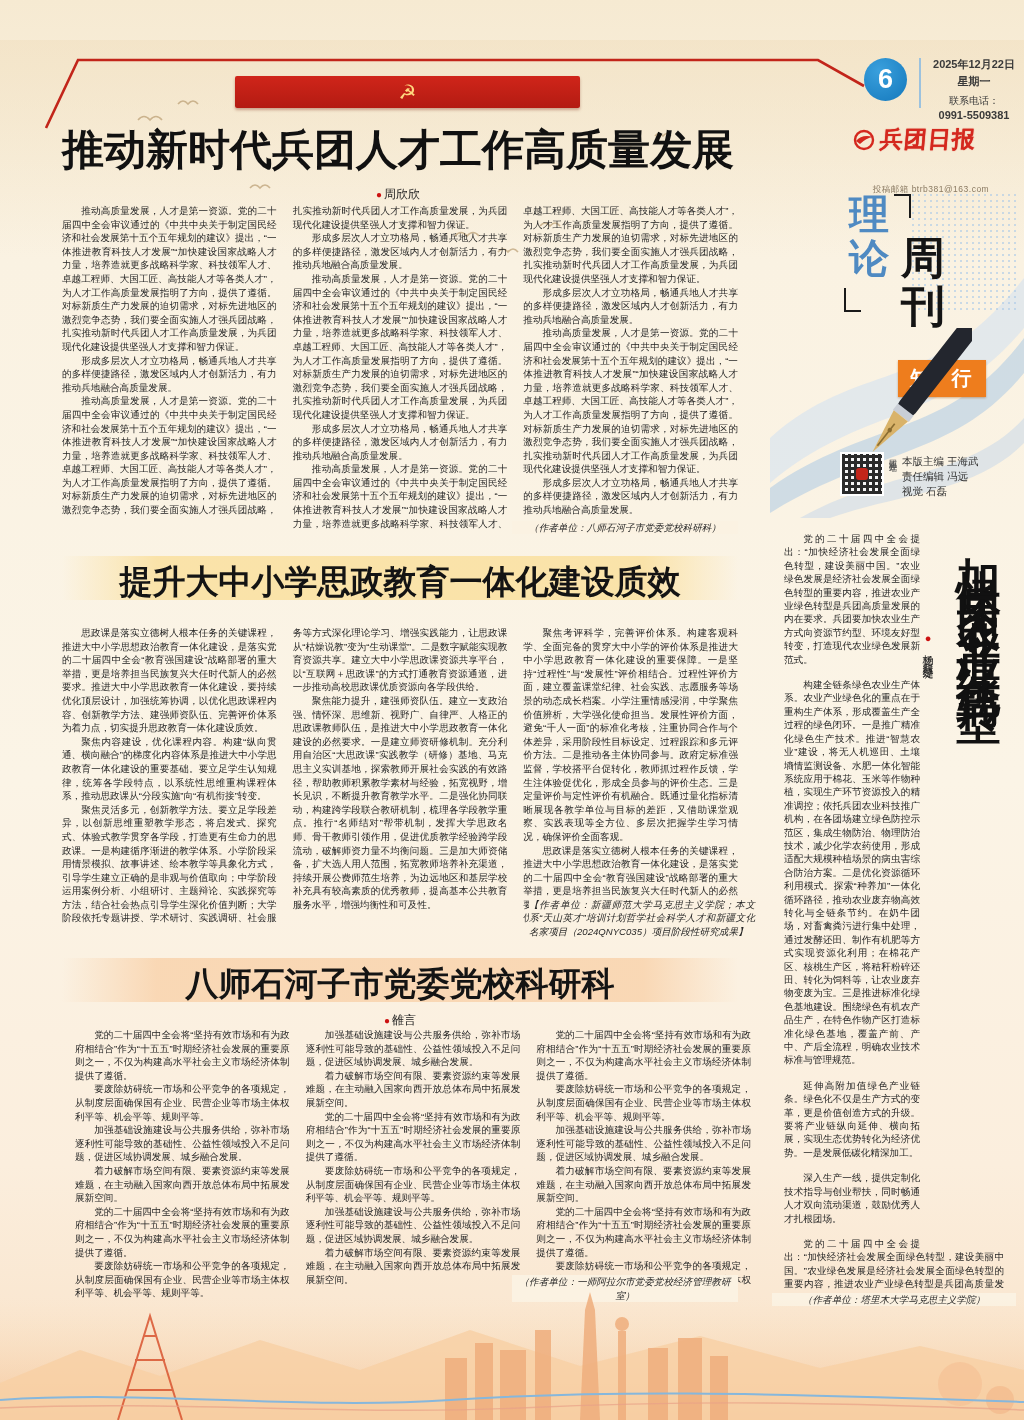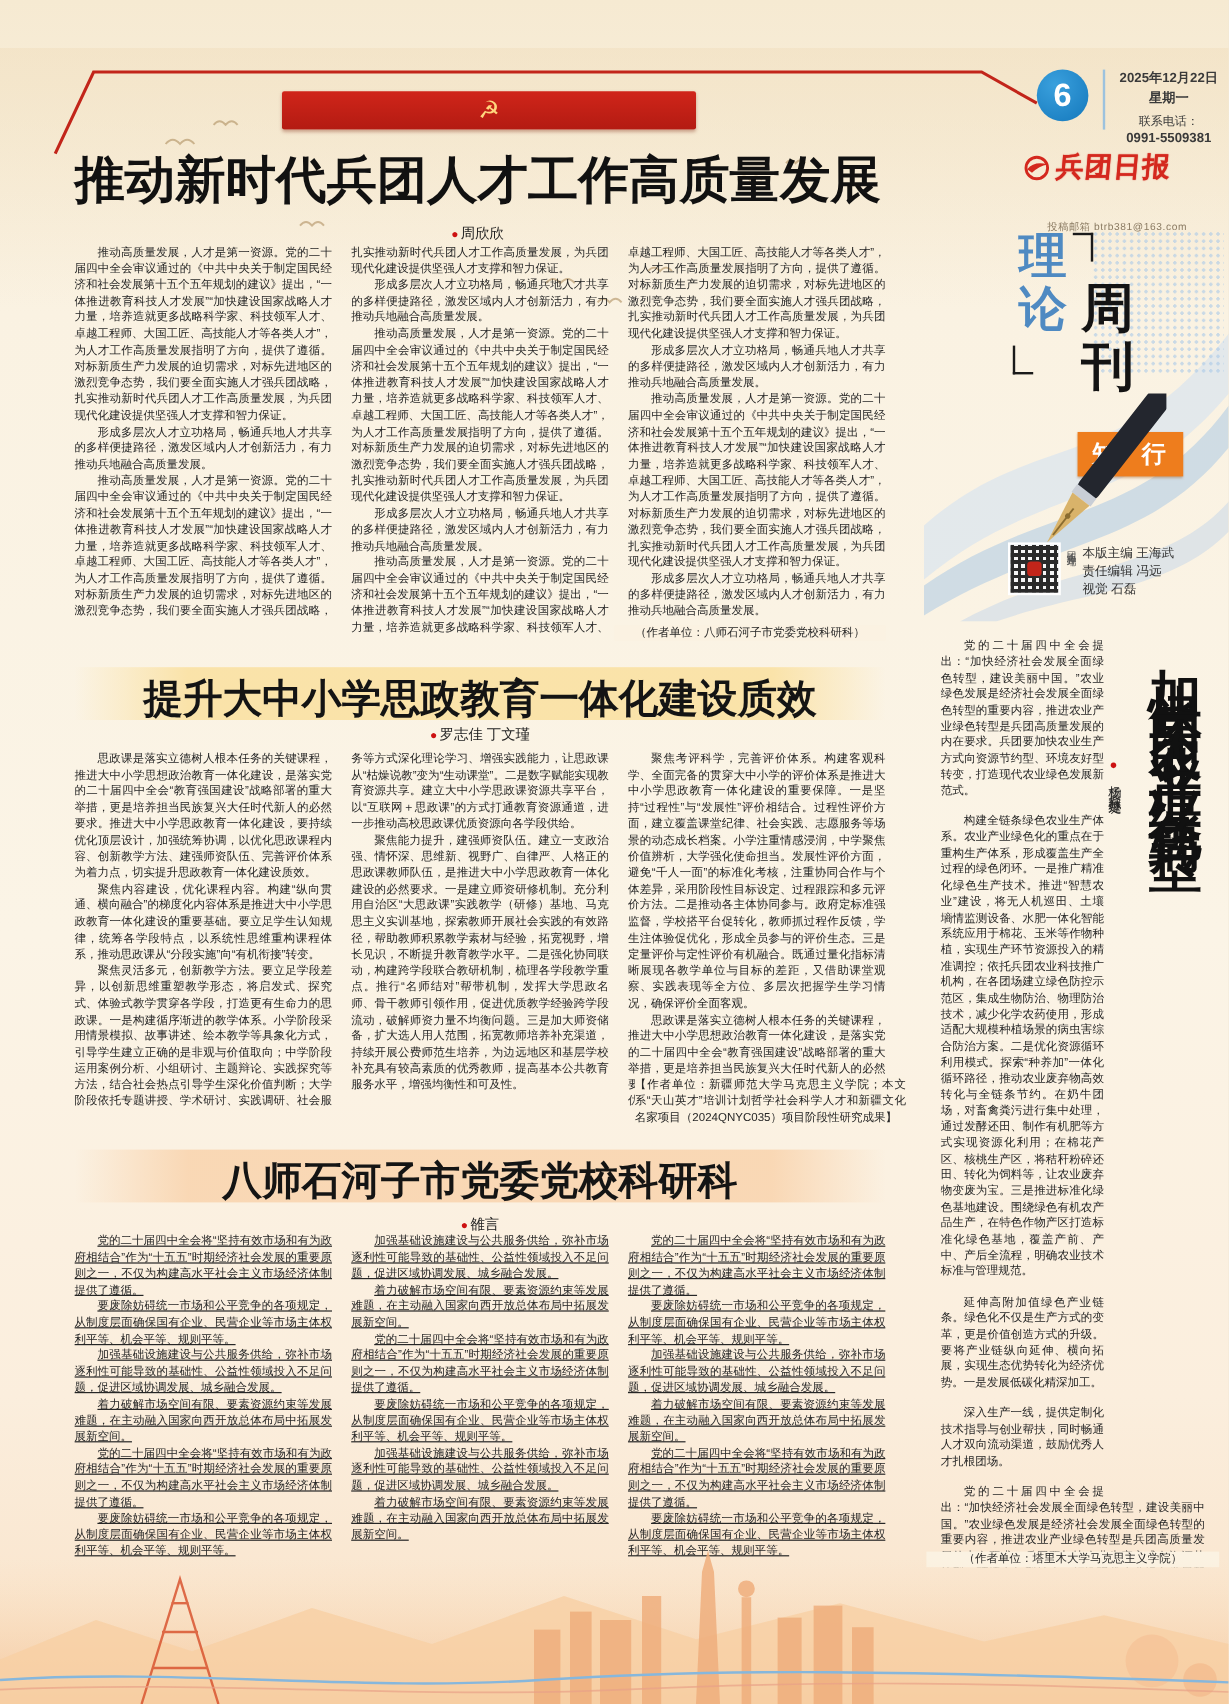--- a/index.html
+++ b/index.html
@@ -27,21 +27,21 @@
   .dateblock .d3{font-size:10px;margin-top:5px;}
   .dateblock .d4{font-size:11px;font-weight:bold;margin-top:1px;text-align:center;}
   .brand{position:absolute;left:852px;top:124px;width:160px;display:flex;align-items:center;gap:4px;}
   .brand .bname{color:#d4281e;font-size:23px;font-weight:900;transform:skewX(-5deg);letter-spacing:1px;
                 text-shadow:0 0 1px #d4281e;}
   .brand-mail{position:absolute;left:846px;top:152px;width:170px;text-align:center;font-size:8.5px;color:#8a7a62;letter-spacing:0.5px;margin-top:32px;}
   
   .art-body{position:absolute;column-gap:16px;column-count:3;column-fill:auto;overflow:hidden;
             font-size:9.6px;line-height:13.6px;text-align:justify;color:#262626;}
   .art-body p{margin:0;text-indent:2em;}
-  .attrib{position:absolute;background:#fbf2e2;font-size:9.6px;line-height:13.5px;color:#262626;}
+  .attrib{position:absolute;background:#fbf2e2;font-size:9.6px;line-height:13.5px;color:#262626;font-style:italic;}
   .a-title{position:absolute;text-align:center;font-weight:800;color:#141414;white-space:nowrap;}
   .band{position:absolute;height:44px;}
   .band2{background:linear-gradient(90deg,rgba(251,229,172,0),rgba(250,226,166,.95) 14%,rgba(250,226,166,.95) 86%,rgba(251,229,172,0));}
   .band3{background:linear-gradient(90deg,rgba(250,214,178,0),rgba(249,213,176,.9) 14%,rgba(249,213,176,.9) 86%,rgba(250,214,178,0));}
   
   .theory{position:absolute;left:836px;top:188px;width:188px;height:330px;}
   .dots{position:absolute;left:74px;top:4px;width:110px;height:120px;
         background-image:radial-gradient(#a9c9e8 1.2px,transparent 1.4px);background-size:6px 6px;opacity:.6;}
   .lilun{position:absolute;left:10px;top:4px;color:#4f8ac2;font-size:40px;font-weight:900;line-height:44px;text-align:center;width:46px;}
   .br-tr{position:absolute;left:58px;top:6px;width:15px;height:22px;border-top:2.5px solid #1a1a1a;border-right:2.5px solid #1a1a1a;}
@@ -163,58 +163,56 @@
     <div class="qr-cap">团炬客户端</div>
     <div class="editors">
       <div>本版主编  王海武</div>
       <div>责任编辑  冯远</div>
       <div>视觉  石磊</div>
     </div>
   </div>
 
   <div class="band band2" style="left:62px;top:556px;width:676px;"></div>
   <div class="a-title" style="left:62px;top:560px;width:676px;font-size:33px;">提升大中小学思政教育一体化建设质效</div>
-  <div class="byline" style="position:absolute;left:62px;top:604px;width:676px;">
-    <span class="dot">●</span><span>罗志佳  丁文瑾</span>
-  </div>
   <div class="art-body" style="left:62px;top:626px;width:676px;height:312px;">
       <p>思政课是落实立德树人根本任务的关键课程，推进大中小学思想政治教育一体化建设，是落实党的二十届四中全会“教育强国建设”战略部署的重大举措，更是培养担当民族复兴大任时代新人的必然要求。推进大中小学思政教育一体化建设，要持续优化顶层设计，加强统筹协调，以优化思政课程内容、创新教学方法、建强师资队伍、完善评价体系为着力点，切实提升思政教育一体化建设质效。</p>
       <p>聚焦内容建设，优化课程内容。构建“纵向贯通、横向融合”的梯度化内容体系是推进大中小学思政教育一体化建设的重要基础。要立足学生认知规律，统筹各学段特点，以系统性思维重构课程体系，推动思政课从“分段实施”向“有机衔接”转变。</p>
       <p>聚焦灵活多元，创新教学方法。要立足学段差异，以创新思维重塑教学形态，将启发式、探究式、体验式教学贯穿各学段，打造更有生命力的思政课。一是构建循序渐进的教学体系。小学阶段采用情景模拟、故事讲述、绘本教学等具象化方式，引导学生建立正确的是非观与价值取向；中学阶段运用案例分析、小组研讨、主题辩论、实践探究等方法，结合社会热点引导学生深化价值判断；大学阶段依托专题讲授、学术研讨、实践调研、社会服务等方式深化理论学习、增强实践能力，让思政课从“枯燥说教”变为“生动课堂”。二是数字赋能实现教育资源共享。建立大中小学思政课资源共享平台，以“互联网＋思政课”的方式打通教育资源通道，进一步推动高校思政课优质资源向各学段供给。</p>
       <p>聚焦能力提升，建强师资队伍。建立一支政治强、情怀深、思维新、视野广、自律严、人格正的思政课教师队伍，是推进大中小学思政教育一体化建设的必然要求。一是建立师资研修机制。充分利用自治区“大思政课”实践教学（研修）基地、马克思主义实训基地，探索教师开展社会实践的有效路径，帮助教师积累教学素材与经验，拓宽视野，增长见识，不断提升教育教学水平。二是强化协同联动，构建跨学段联合教研机制，梳理各学段教学重点。推行“名师结对”帮带机制，发挥大学思政名师、骨干教师引领作用，促进优质教学经验跨学段流动，破解师资力量不均衡问题。三是加大师资储备，扩大选人用人范围，拓宽教师培养补充渠道，持续开展公费师范生培养，为边远地区和基层学校补充具有较高素质的优秀教师，提高基本公共教育服务水平，增强均衡性和可及性。</p>
       <p>聚焦考评科学，完善评价体系。构建客观科学、全面完备的贯穿大中小学的评价体系是推进大中小学思政教育一体化建设的重要保障。一是坚持“过程性”与“发展性”评价相结合。过程性评价方面，建立覆盖课堂纪律、社会实践、志愿服务等场景的动态成长档案。小学注重情感浸润，中学聚焦价值辨析，大学强化使命担当。发展性评价方面，避免“千人一面”的标准化考核，注重协同合作与个体差异，采用阶段性目标设定、过程跟踪和多元评价方法。二是推动各主体协同参与。政府定标准强监督，学校搭平台促转化，教师抓过程作反馈，学生注体验促优化，形成全员参与的评价生态。三是定量评价与定性评价有机融合。既通过量化指标清晰展现各教学单位与目标的差距，又借助课堂观察、实践表现等全方位、多层次把握学生学习情况，确保评价全面客观。</p>
       <p>思政课是落实立德树人根本任务的关键课程，推进大中小学思想政治教育一体化建设，是落实党的二十届四中全会“教育强国建设”战略部署的重大举措，更是培养担当民族复兴大任时代新人的必然要求。推进大中小学思政教育一体化建设，要持续优化顶层设计，加强统筹协调，以优化思政课程内容、创新教学方法、建强师资队伍、完善评价体系为着力点，切实提升思政教育一体化建设质效。</p>
     </div>
   <div class="attrib" style="right:269px;bottom:482px;width:226px;text-align:justify;">【作者单位：新疆师范大学马克思主义学院；本文系“天山英才”培训计划哲学社会科学人才和新疆文化名家项目（2024QNYC035）项目阶段性研究成果】</div>
 
   <div class="band band3" style="left:62px;top:958px;width:676px;"></div>
   <div class="a-title" style="left:62px;top:962px;width:676px;font-size:33px;">八师石河子市党委党校科研科</div>
   <div class="byline" style="position:absolute;left:62px;top:1012px;width:676px;">
     <span class="dot">●</span><span>雒言</span>
   </div>
-  <div class="art-body" style="left:62px;top:1028px;width:676px;height:276px;text-decoration:underline;">
-      <p>党的二十届四中全会将“坚持有效市场和有为政府相结合”作为“十五五”时期经济社会发展的重要原则之一，不仅为构建高水平社会主义市场经济体制提供了遵循。</p>
-      <p>要废除妨碍统一市场和公平竞争的各项规定，从制度层面确保国有企业、民营企业等市场主体权利平等、机会平等、规则平等。</p>
-      <p>加强基础设施建设与公共服务供给，弥补市场逐利性可能导致的基础性、公益性领域投入不足问题，促进区域协调发展、城乡融合发展。</p>
-      <p>着力破解市场空间有限、要素资源约束等发展难题，在主动融入国家向西开放总体布局中拓展发展新空间。</p>
-      <p>党的二十届四中全会将“坚持有效市场和有为政府相结合”作为“十五五”时期经济社会发展的重要原则之一，不仅为构建高水平社会主义市场经济体制提供了遵循。</p>
-      <p>要废除妨碍统一市场和公平竞争的各项规定，从制度层面确保国有企业、民营企业等市场主体权利平等、机会平等、规则平等。</p>
-      <p>加强基础设施建设与公共服务供给，弥补市场逐利性可能导致的基础性、公益性领域投入不足问题，促进区域协调发展、城乡融合发展。</p>
-      <p>着力破解市场空间有限、要素资源约束等发展难题，在主动融入国家向西开放总体布局中拓展发展新空间。</p>
-      <p>党的二十届四中全会将“坚持有效市场和有为政府相结合”作为“十五五”时期经济社会发展的重要原则之一，不仅为构建高水平社会主义市场经济体制提供了遵循。</p>
-      <p>要废除妨碍统一市场和公平竞争的各项规定，从制度层面确保国有企业、民营企业等市场主体权利平等、机会平等、规则平等。</p>
-      <p>加强基础设施建设与公共服务供给，弥补市场逐利性可能导致的基础性、公益性领域投入不足问题，促进区域协调发展、城乡融合发展。</p>
-      <p>着力破解市场空间有限、要素资源约束等发展难题，在主动融入国家向西开放总体布局中拓展发展新空间。</p>
-      <p>党的二十届四中全会将“坚持有效市场和有为政府相结合”作为“十五五”时期经济社会发展的重要原则之一，不仅为构建高水平社会主义市场经济体制提供了遵循。</p>
-      <p>要废除妨碍统一市场和公平竞争的各项规定，从制度层面确保国有企业、民营企业等市场主体权利平等、机会平等、规则平等。</p>
-      <p>加强基础设施建设与公共服务供给，弥补市场逐利性可能导致的基础性、公益性领域投入不足问题，促进区域协调发展、城乡融合发展。</p>
-      <p>着力破解市场空间有限、要素资源约束等发展难题，在主动融入国家向西开放总体布局中拓展发展新空间。</p>
-      <p>党的二十届四中全会将“坚持有效市场和有为政府相结合”作为“十五五”时期经济社会发展的重要原则之一，不仅为构建高水平社会主义市场经济体制提供了遵循。</p>
-      <p>要废除妨碍统一市场和公平竞争的各项规定，从制度层面确保国有企业、民营企业等市场主体权利平等、机会平等、规则平等。</p>
-    </div>
+  <div class="art-body" style="left:75px;top:1028px;width:676px;height:276px;">
+      <p>党的二十届四中全会将“坚持有效市场和有为政府相结合”作为“十五五”时期经济社会发展的重要原则之一，不仅为构建高水平社会主义市场经济体制提供了遵循。</p>
+      <p>要废除妨碍统一市场和公平竞争的各项规定，从制度层面确保国有企业、民营企业等市场主体权利平等、机会平等、规则平等。</p>
+      <p>加强基础设施建设与公共服务供给，弥补市场逐利性可能导致的基础性、公益性领域投入不足问题，促进区域协调发展、城乡融合发展。</p>
+      <p>着力破解市场空间有限、要素资源约束等发展难题，在主动融入国家向西开放总体布局中拓展发展新空间。</p>
+      <p>党的二十届四中全会将“坚持有效市场和有为政府相结合”作为“十五五”时期经济社会发展的重要原则之一，不仅为构建高水平社会主义市场经济体制提供了遵循。</p>
+      <p>要废除妨碍统一市场和公平竞争的各项规定，从制度层面确保国有企业、民营企业等市场主体权利平等、机会平等、规则平等。</p>
+      <p>加强基础设施建设与公共服务供给，弥补市场逐利性可能导致的基础性、公益性领域投入不足问题，促进区域协调发展、城乡融合发展。</p>
+      <p>着力破解市场空间有限、要素资源约束等发展难题，在主动融入国家向西开放总体布局中拓展发展新空间。</p>
+      <p>党的二十届四中全会将“坚持有效市场和有为政府相结合”作为“十五五”时期经济社会发展的重要原则之一，不仅为构建高水平社会主义市场经济体制提供了遵循。</p>
+      <p>要废除妨碍统一市场和公平竞争的各项规定，从制度层面确保国有企业、民营企业等市场主体权利平等、机会平等、规则平等。</p>
+      <p>加强基础设施建设与公共服务供给，弥补市场逐利性可能导致的基础性、公益性领域投入不足问题，促进区域协调发展、城乡融合发展。</p>
+      <p>着力破解市场空间有限、要素资源约束等发展难题，在主动融入国家向西开放总体布局中拓展发展新空间。</p>
+      <p>党的二十届四中全会将“坚持有效市场和有为政府相结合”作为“十五五”时期经济社会发展的重要原则之一，不仅为构建高水平社会主义市场经济体制提供了遵循。</p>
+      <p>要废除妨碍统一市场和公平竞争的各项规定，从制度层面确保国有企业、民营企业等市场主体权利平等、机会平等、规则平等。</p>
+      <p>加强基础设施建设与公共服务供给，弥补市场逐利性可能导致的基础性、公益性领域投入不足问题，促进区域协调发展、城乡融合发展。</p>
+      <p>着力破解市场空间有限、要素资源约束等发展难题，在主动融入国家向西开放总体布局中拓展发展新空间。</p>
+      <p>党的二十届四中全会将“坚持有效市场和有为政府相结合”作为“十五五”时期经济社会发展的重要原则之一，不仅为构建高水平社会主义市场经济体制提供了遵循。</p>
+      <p>要废除妨碍统一市场和公平竞争的各项规定，从制度层面确保国有企业、民营企业等市场主体权利平等、机会平等、规则平等。</p>
+    </div>
+  <div class="attrib" style="right:286px;bottom:118px;width:226px;text-align:center;">（作者单位：一师阿拉尔市党委党校经济管理教研室）</div>
 
   <div class="rart">
     <div class="rbody">
         <div class="rspacer"></div>
         <p>党的二十届四中全会提出：“加快经济社会发展全面绿色转型，建设美丽中国。”农业绿色发展是经济社会发展全面绿色转型的重要内容，推进农业产业绿色转型是兵团高质量发展的内在要求。兵团要加快农业生产方式向资源节约型、环境友好型转变，打造现代农业绿色发展新范式。</p>
         <p>构建全链条绿色农业生产体系。农业产业绿色化的重点在于重构生产体系，形成覆盖生产全过程的绿色闭环。一是推广精准化绿色生产技术。推进“智慧农业”建设，将无人机巡田、土壤墒情监测设备、水肥一体化智能系统应用于棉花、玉米等作物种植，实现生产环节资源投入的精准调控；依托兵团农业科技推广机构，在各团场建立绿色防控示范区，集成生物防治、物理防治技术，减少化学农药使用，形成适配大规模种植场景的病虫害综合防治方案。二是优化资源循环利用模式。探索“种养加”一体化循环路径，推动农业废弃物高效转化与全链条节约。在奶牛团场，对畜禽粪污进行集中处理，通过发酵还田、制作有机肥等方式实现资源化利用；在棉花产区、核桃生产区，将秸秆粉碎还田、转化为饲料等，让农业废弃物变废为宝。三是推进标准化绿色基地建设。围绕绿色有机农产品生产，在特色作物产区打造标准化绿色基地，覆盖产前、产中、产后全流程，明确农业技术标准与管理规范。</p>
         <p>延伸高附加值绿色产业链条。绿色化不仅是生产方式的变革，更是价值创造方式的升级。要将产业链纵向延伸、横向拓展，实现生态优势转化为经济优势。一是发展低碳化精深加工。</p>
         <p>深入生产一线，提供定制化技术指导与创业帮扶，同时畅通人才双向流动渠道，鼓励优秀人才扎根团场。</p>
         <p>党的二十届四中全会提出：“加快经济社会发展全面绿色转型，建设美丽中国。”农业绿色发展是经济社会发展全面绿色转型的重要内容，推进农业产业绿色转型是兵团高质量发展的内在要求。兵团要加快农业生产方式向资源节约型、环境友好型转变，打造现代农业绿色发展新范式。</p>
         <p>构建全链条绿色农业生产体系。农业产业绿色化的重点在于重构生产体系，形成覆盖生产全过程的绿色闭环。一是推广精准化绿色生产技术。推进“智慧农业”建设，将无人机巡田、土壤墒情监测设备、水肥一体化智能系统应用于棉花、玉米等作物种植，实现生产环节资源投入的精准调控；依托兵团农业科技推广机构，在各团场建立绿色防控示范区，集成生物防治、物理防治技术，减少化学农药使用，形成适配大规模种植场景的病虫害综合防治方案。二是优化资源循环利用模式。探索“种养加”一体化循环路径，推动农业废弃物高效转化与全链条节约。在奶牛团场，对畜禽粪污进行集中处理，通过发酵还田、制作有机肥等方式实现资源化利用；在棉花产区、核桃生产区，将秸秆粉碎还田、转化为饲料等，让农业废弃物变废为宝。三是推进标准化绿色基地建设。围绕绿色有机农产品生产，在特色作物产区打造标准化绿色基地，覆盖产前、产中、产后全流程，明确农业技术标准与管理规范。</p>

